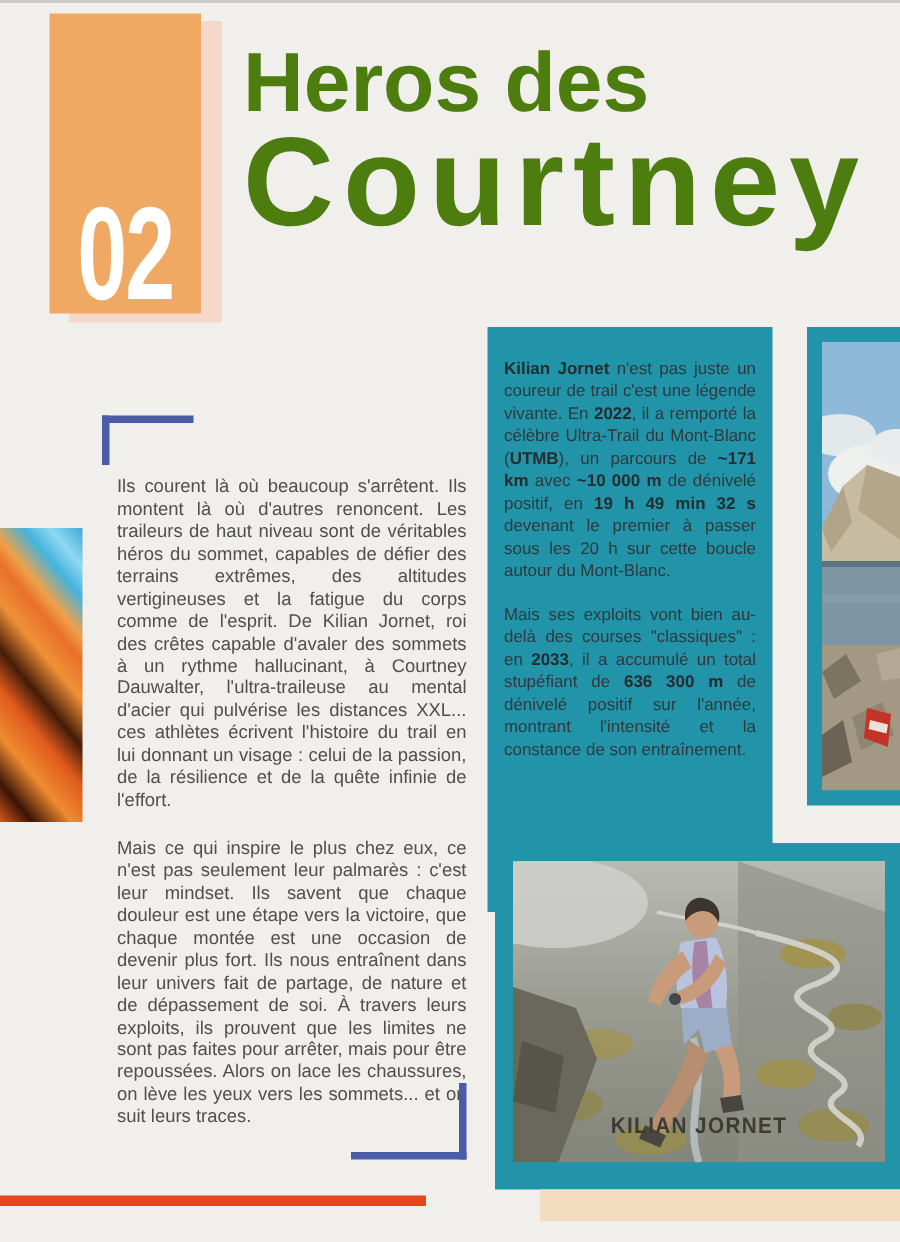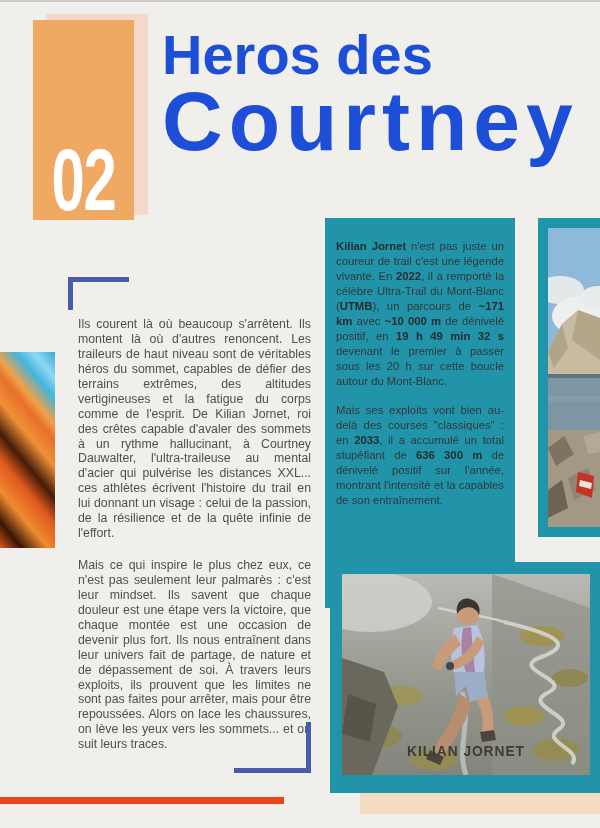--- a/index.html
+++ b/index.html
@@ -7,31 +7,31 @@
     position:relative; width:600px; height:828px;
     background:#f0efec; overflow:hidden;
     font-family:"Liberation Sans", sans-serif;
   }
   .abs { position:absolute; }
 
   .top-edge { left:0; top:0; width:600px; height:2px; background:#c9c9c6; }
 
   
   .badge-shadow { left:46px; top:14px; width:102px; height:201px; background:#f6d8ca; }
-  .badge { left:33px; top:20px; width:101px; height:200px; background:#efa963; }
+  .badge { left:33px; top:9px; width:101px; height:200px; background:#efa963; }
   .badge-number {
     position:absolute; left:0; bottom:2px; width:100%;
     text-align:center; color:#ffffff; font-weight:bold;
     font-size:88px; line-height:0.86;
     transform:scaleX(0.68); transform-origin:center bottom;
     letter-spacing:-2px;
   }
 
   
-  .title { left:162px; top:26px; color:#1d4ed8; white-space:nowrap; }
+  .title { left:162px; top:26px; color:#4d7c0f; white-space:nowrap; }
   .title-line1 { font-size:56px; font-weight:bold; line-height:1.02; letter-spacing:0px; }
   .title-line2 { font-size:84px; font-weight:bold; line-height:0.92; letter-spacing:6px; }
 
   
   .left-art {
     left:0; top:352px; width:55px; height:196px;
     background:linear-gradient(50deg,
       #d8571e 0%, #3a1506 10%, #ee8b2f 22%, #e05a1d 34%, #451c08 44%,
       #ef9036 56%, #e8702a 66%, #f0a04a 72%, #45b4dc 82%, #8ed8f4 90%, #3fa9d2 100%);
   }
@@ -101,21 +101,21 @@
 
   <div class="abs left-art"></div>
 
   <div class="abs bracket-tl"></div>
   <p class="abs para para1">Ils courent là où beaucoup s'arrêtent. Ils montent là où d'autres renoncent. Les traileurs de haut niveau sont de véritables héros du sommet, capables de défier des terrains extrêmes, des altitudes vertigineuses et la fatigue du corps comme de l'esprit. De Kilian Jornet, roi des crêtes capable d'avaler des sommets à un rythme hallucinant, à Courtney Dauwalter, l'ultra-traileuse au mental d'acier qui pulvérise les distances XXL... ces athlètes écrivent l'histoire du trail en lui donnant un visage : celui de la passion, de la résilience et de la quête infinie de l'effort.</p>
   <p class="abs para para2">Mais ce qui inspire le plus chez eux, ce n'est pas seulement leur palmarès : c'est leur mindset. Ils savent que chaque douleur est une étape vers la victoire, que chaque montée est une occasion de devenir plus fort. Ils nous entraînent dans leur univers fait de partage, de nature et de dépassement de soi. À travers leurs exploits, ils prouvent que les limites ne sont pas faites pour arrêter, mais pour être repoussées. Alors on lace les chaussures, on lève les yeux vers les sommets... et on suit leurs traces.</p>
   <div class="abs bracket-br"></div>
 
   <div class="abs info-box">
     <p class="info-para"><span class="b">Kilian Jornet</span><span> n'est pas juste un coureur de trail c'est une légende vivante. En </span><span class="b">2022</span><span>, il a remporté la célèbre Ultra-Trail du Mont-Blanc (</span><span class="b">UTMB</span><span>), un parcours de </span><span class="b">~171 km</span><span> avec </span><span class="b">~10 000 m</span><span> de dénivelé positif, en </span><span class="b">19 h 49 min 32 s</span><span> devenant le premier à passer sous les 20 h sur cette boucle autour du Mont-Blanc.</span></p>
-    <p class="info-para"><span>Mais ses exploits vont bien au-delà des courses "classiques" : en </span><span class="b">2033</span><span>, il a accumulé un total stupéfiant de </span><span class="b">636 300 m</span><span> de dénivelé positif sur l'année, montrant l'intensité et la capables de son entraînement.</span></p>
+    <p class="info-para"><span>Mais ses exploits vont bien au-delà des courses "classiques" : en </span><span class="b">2033</span><span>, il a accumulé un total stupéfiant de </span><span class="b">636 300 m</span><span> de dénivelé positif sur l'année, montrant l'intensité et la constance de son entraînement.</span></p>
   </div>
 
   <div class="abs right-photo-frame">
     <div class="right-photo">
       <svg viewBox="0 0 52 299" preserveAspectRatio="none">
         <rect width="52" height="299" fill="#8fb9d9"></rect>
         <ellipse cx="12" cy="62" rx="24" ry="14" fill="#e3e9eb"></ellipse>
         <ellipse cx="34" cy="88" rx="30" ry="20" fill="#eef0ee"></ellipse>
         <ellipse cx="50" cy="70" rx="18" ry="12" fill="#e8ecec"></ellipse>
         <path d="M0,124 L14,96 L30,82 L52,90 L52,164 L0,164 Z" fill="#c7bba2"></path>

